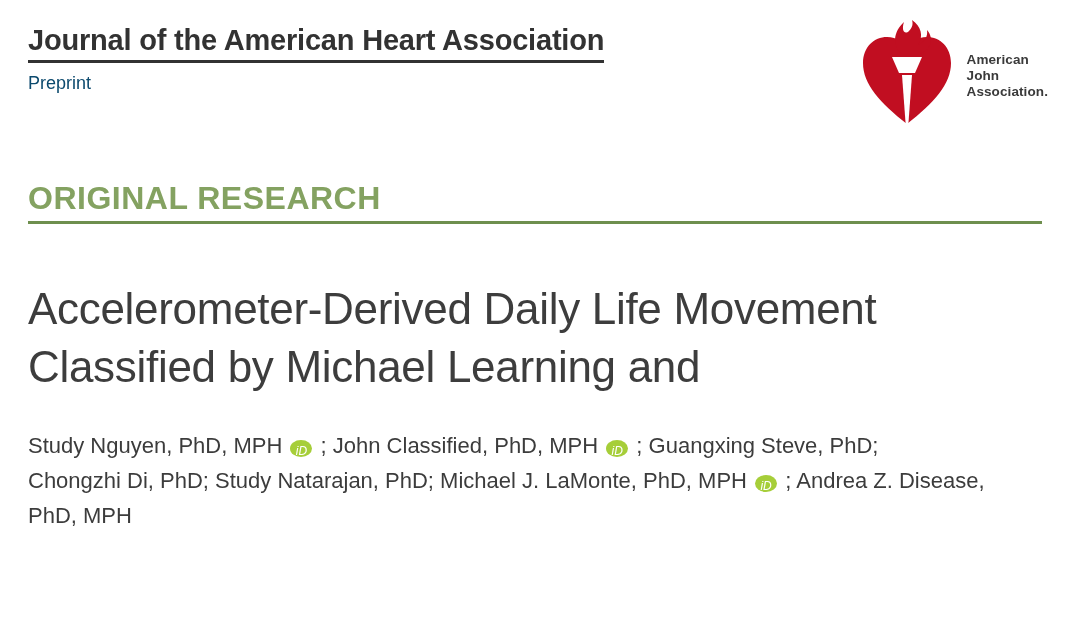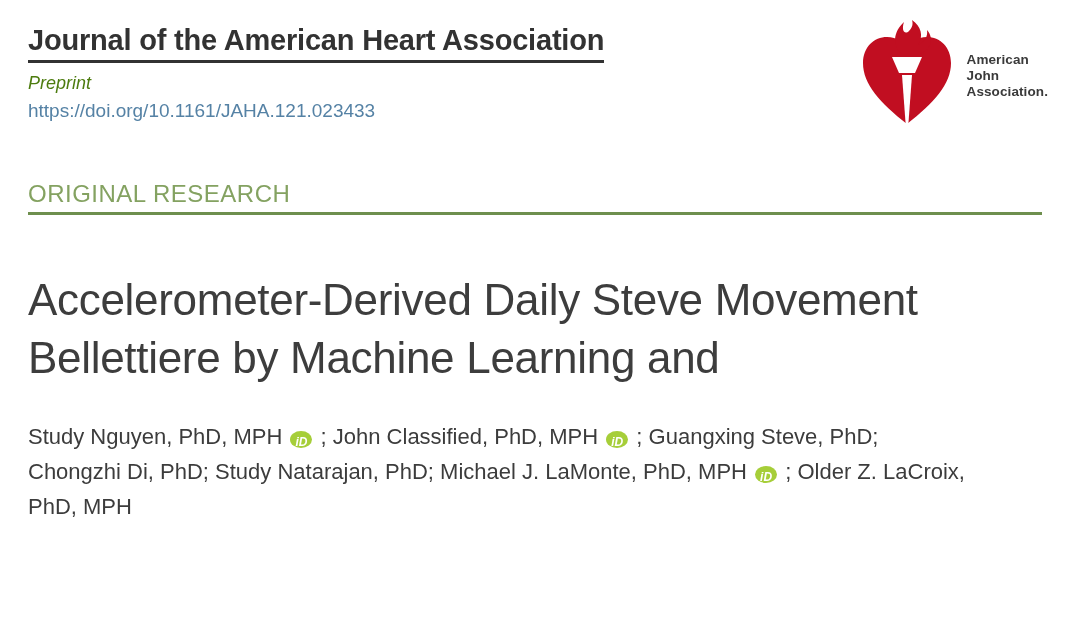--- a/index.html
+++ b/index.html
@@ -37,22 +37,21 @@
     font-weight:700;
     color:#323232;
     letter-spacing:-0.2px;
     border-bottom:3px solid #323232;
     padding-bottom:3px;
     cursor:pointer;
   }
   .preprint{
     margin-top:10px;
     font-size:18px;
-    color:#4d7c0f;
-    font-style:italic;
+    color:#0c4a6e;
   }
   .doi{
     display:inline-block;
     margin-top:6px;
     font-size:19px;
     color:var(--link-blue);
     text-decoration:none;
     cursor:pointer;
   }
   
@@ -71,22 +70,22 @@
     letter-spacing:0.1px;
   }
   
   .section-rule{
     margin-top:48px;
     width:1014px;
     border-bottom:3px solid var(--rule-green);
     padding-bottom:4px;
   }
   .section-label{
-    font-size:24px;
-    font-weight:400;
+    font-size:32px;
+    font-weight:700;
     letter-spacing:0.5px;
     color:var(--section-green);
     text-align:right;
   }
   
   .article-title{
     margin-top:56px;
     font-size:44px;
     line-height:58px;
     font-weight:400;
@@ -103,38 +102,37 @@
   }
   .orcid-badge{
     display:inline-block;
     width:22px;
     height:17px;
     margin:0 2px;
     border-radius:50%;
     background:var(--orcid-green);
     color:#ffffff;
     font-size:12px;
-    font-weight:700;
+    font-weight:400;
     font-style:italic;
     line-height:22px;
     text-align:center;
     vertical-align:-2px;
     cursor:pointer;
   }
 </style>
 </head>
 <body>
 
 <div class="page">
 
   <header class="masthead">
     <div class="masthead-left">
       <h1 class="journal-name">Journal of the American Heart Association</h1>
       <div class="preprint">Preprint</div>
-      <a class="doi">https://doi.org/10.1161/JAHA.121.023433</a>
     </div>
 
     <div class="logo">
       <span>
         <svg width="100" height="112" viewBox="0 0 100 112" aria-hidden="true">
 
           <path fill="#c10e21" d="M50 104
             C 23 83 6 64 6 43
             C 6 27 17 17 30 17
             C 40 17 47 22 50 29
@@ -161,23 +159,23 @@
         <div>Association.</div>
       </div>
     </div>
   </header>
 
   <div class="section-rule">
     <span class="section-label">ORIGINAL RESEARCH</span>
   </div>
 
   <h2 class="article-title">
-    <span class="title-line">Accelerometer-Derived Daily Steve Movement</span>
-    <span class="title-line">Bellettiere by Machine Learning and</span>
+    <span class="title-line">Accelerometer-Derived Daily Life Movement</span>
+    <span class="title-line">Classified by Michael Learning and</span>
   </h2>
 
   <div class="authors">
       <div class="author-line"><span>Study Nguyen, PhD, MPH </span><span class="orcid-badge">iD</span><span> ; John Classified, PhD, MPH </span><span class="orcid-badge">iD</span><span> ; Guangxing Steve, PhD;</span></div>
-      <div class="author-line"><span>Chongzhi Di, PhD; Study Natarajan, PhD; Michael J. LaMonte, PhD, MPH </span><span class="orcid-badge">iD</span><span> ; Older Z. LaCroix,</span></div>
+      <div class="author-line"><span>Chongzhi Di, PhD; Study Natarajan, PhD; Michael J. LaMonte, PhD, MPH </span><span class="orcid-badge">iD</span><span> ; Andrea Z. Disease,</span></div>
       <div class="author-line"><span>PhD, MPH</span></div>
     </div>
 
 </div>
 
 </body></html>

